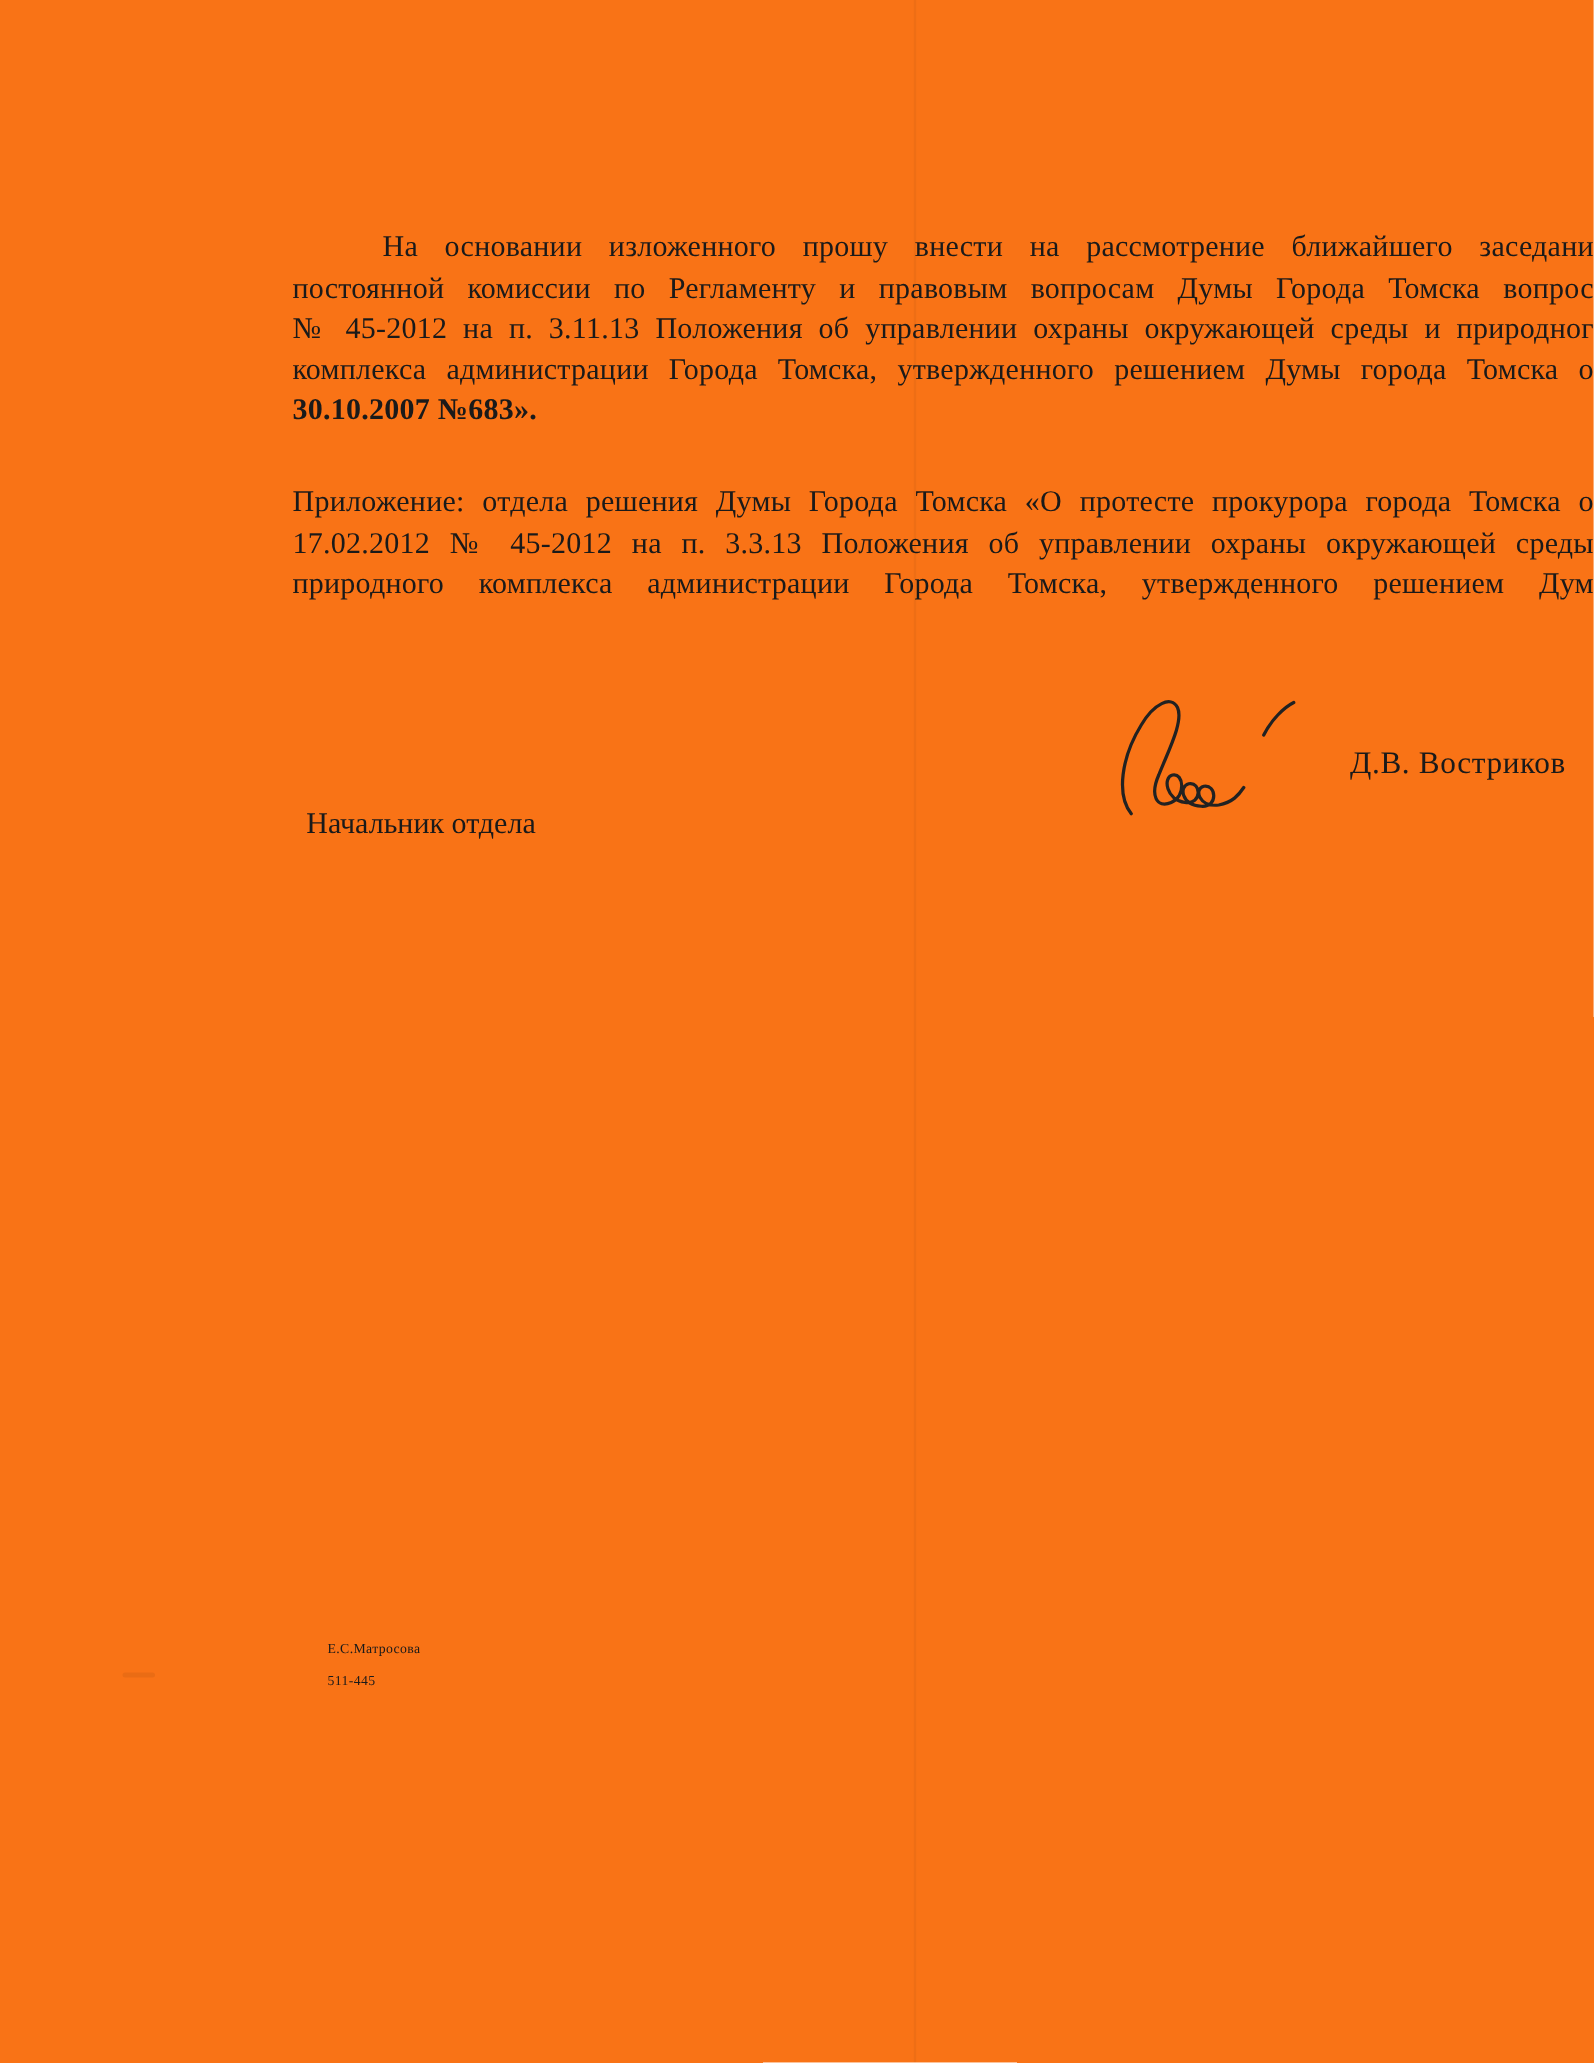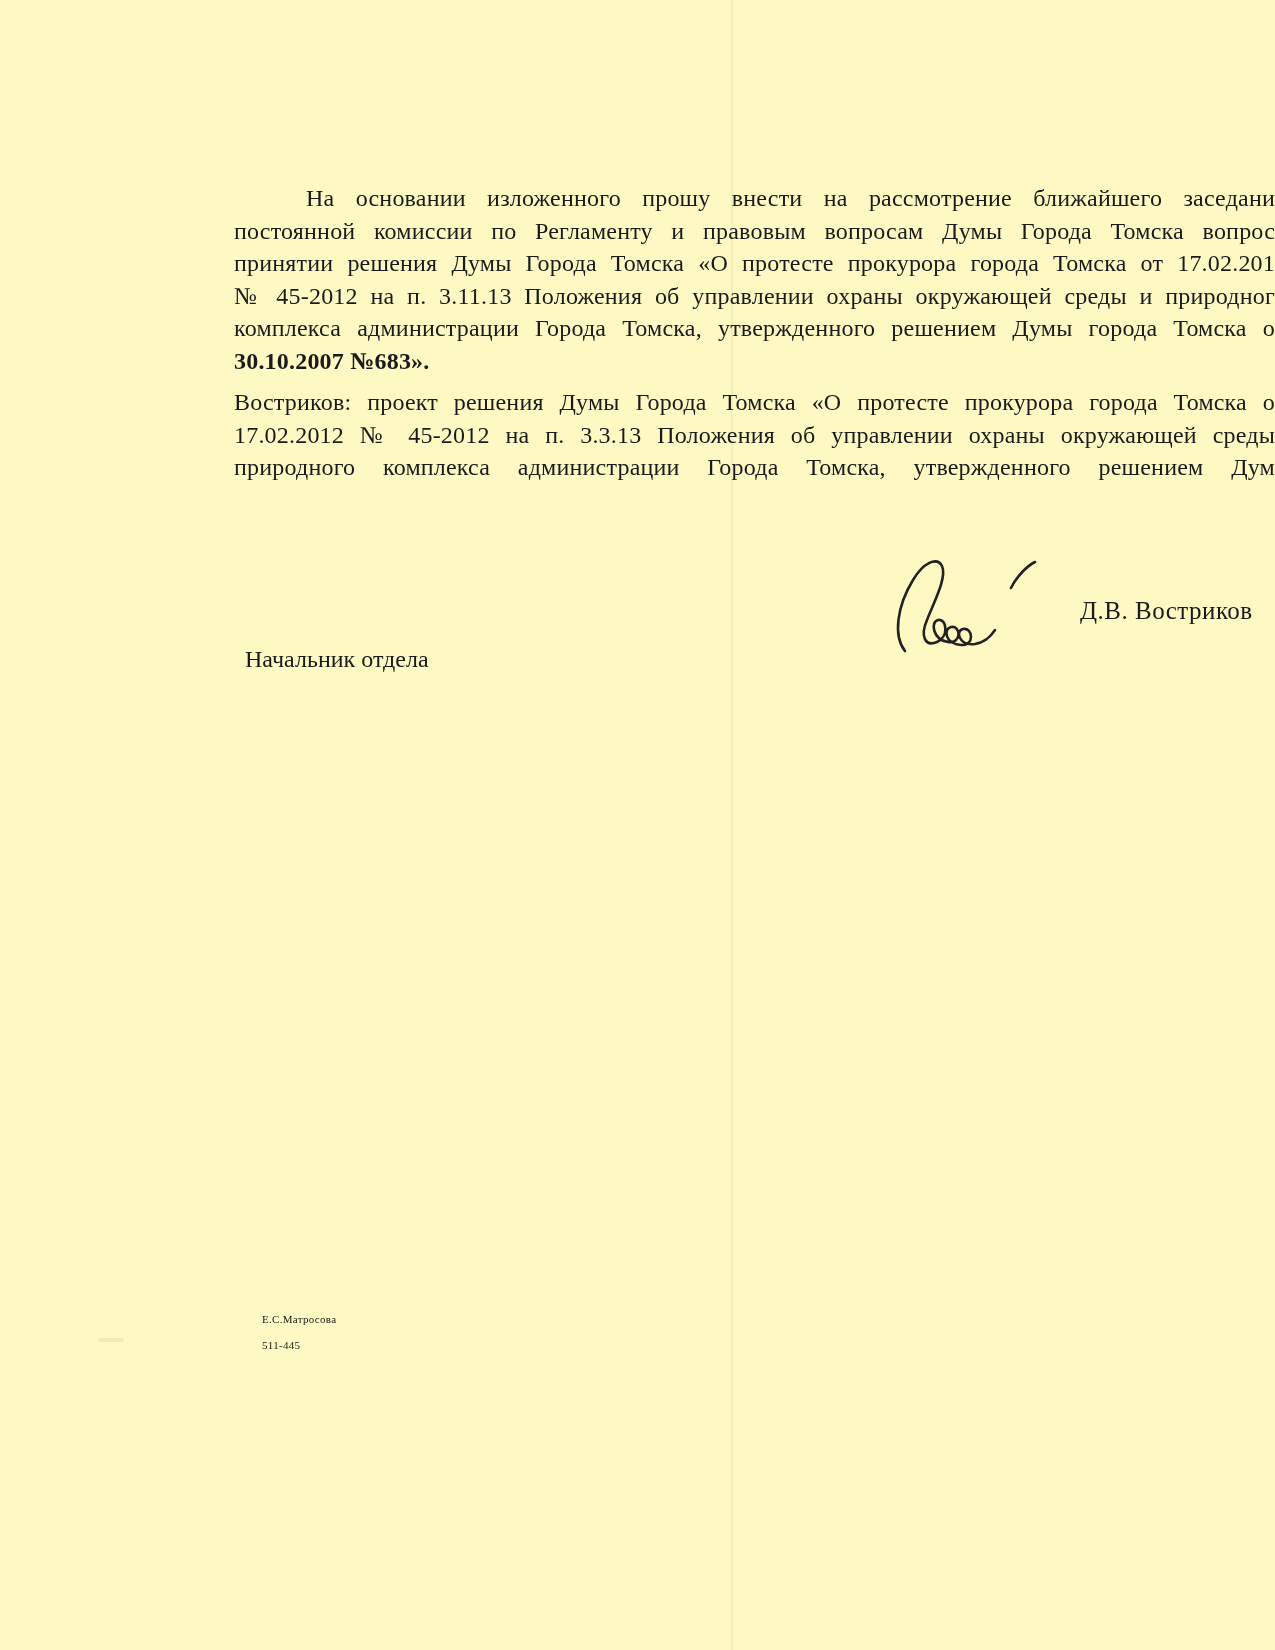--- a/index.html
+++ b/index.html
@@ -7,21 +7,21 @@
     padding: 0;
     width: 1275px;
     height: 1650px;
     overflow: hidden;
     background: #ffffff;
   }
   .page {
     position: relative;
     width: 1275px;
     height: 1650px;
-    background: #fef9c3;
+    background: #f97316;
     font-family: "Liberation Serif", "DejaVu Serif", serif;
     color: #1a1a1a;
   }
   
   .fold-line {
     position: absolute;
     left: 731px;
     top: 0;
     width: 2px;
     height: 1650px;
@@ -92,28 +92,27 @@
 </head>
 <body>
 
 <div class="page">
 
   <div class="fold-line"></div>
 
   <div class="doc-paragraph p-body">
     <div class="doc-line indent">На основании изложенного прошу внести на рассмотрение ближайшего заседани</div>
     <div class="doc-line">постоянной комиссии по Регламенту и правовым вопросам Думы Города Томска вопрос</div>
-    <div class="doc-line">принятии решения Думы Города Томска «О протесте прокурора города Томска от 17.02.201</div>
     <div class="doc-line">№ 45-2012 на п. 3.11.13 Положения об управлении охраны окружающей среды и природног</div>
     <div class="doc-line">комплекса администрации Города Томска, утвержденного решением Думы города Томска о</div>
     <div class="doc-line no-justify">30.10.2007 №683».</div>
   </div>
 
   <div class="doc-paragraph p-attachment">
-    <div class="doc-line">Востриков: проект решения Думы Города Томска «О протесте прокурора города Томска о</div>
+    <div class="doc-line">Приложение: отдела решения Думы Города Томска «О протесте прокурора города Томска о</div>
     <div class="doc-line">17.02.2012 № 45-2012 на п. 3.3.13 Положения об управлении охраны окружающей среды</div>
     <div class="doc-line">природного комплекса администрации Города Томска, утвержденного решением Дум</div>
   </div>
 
   <div class="sig-title">Начальник отдела</div>
 
   <svg class="sig-scribble" viewBox="0 0 170 105" xmlns="http://www.w3.org/2000/svg">
     <g fill="none" stroke="#222222" stroke-width="2.6" stroke-linecap="round">
       <path d="M20,103 C8,88 12,58 28,32 C38,15 52,8 57,18 C62,29 50,52 42,72
                C35,88 40,99 52,94 C64,89 62,70 53,72 C45,74 48,92 63,94

